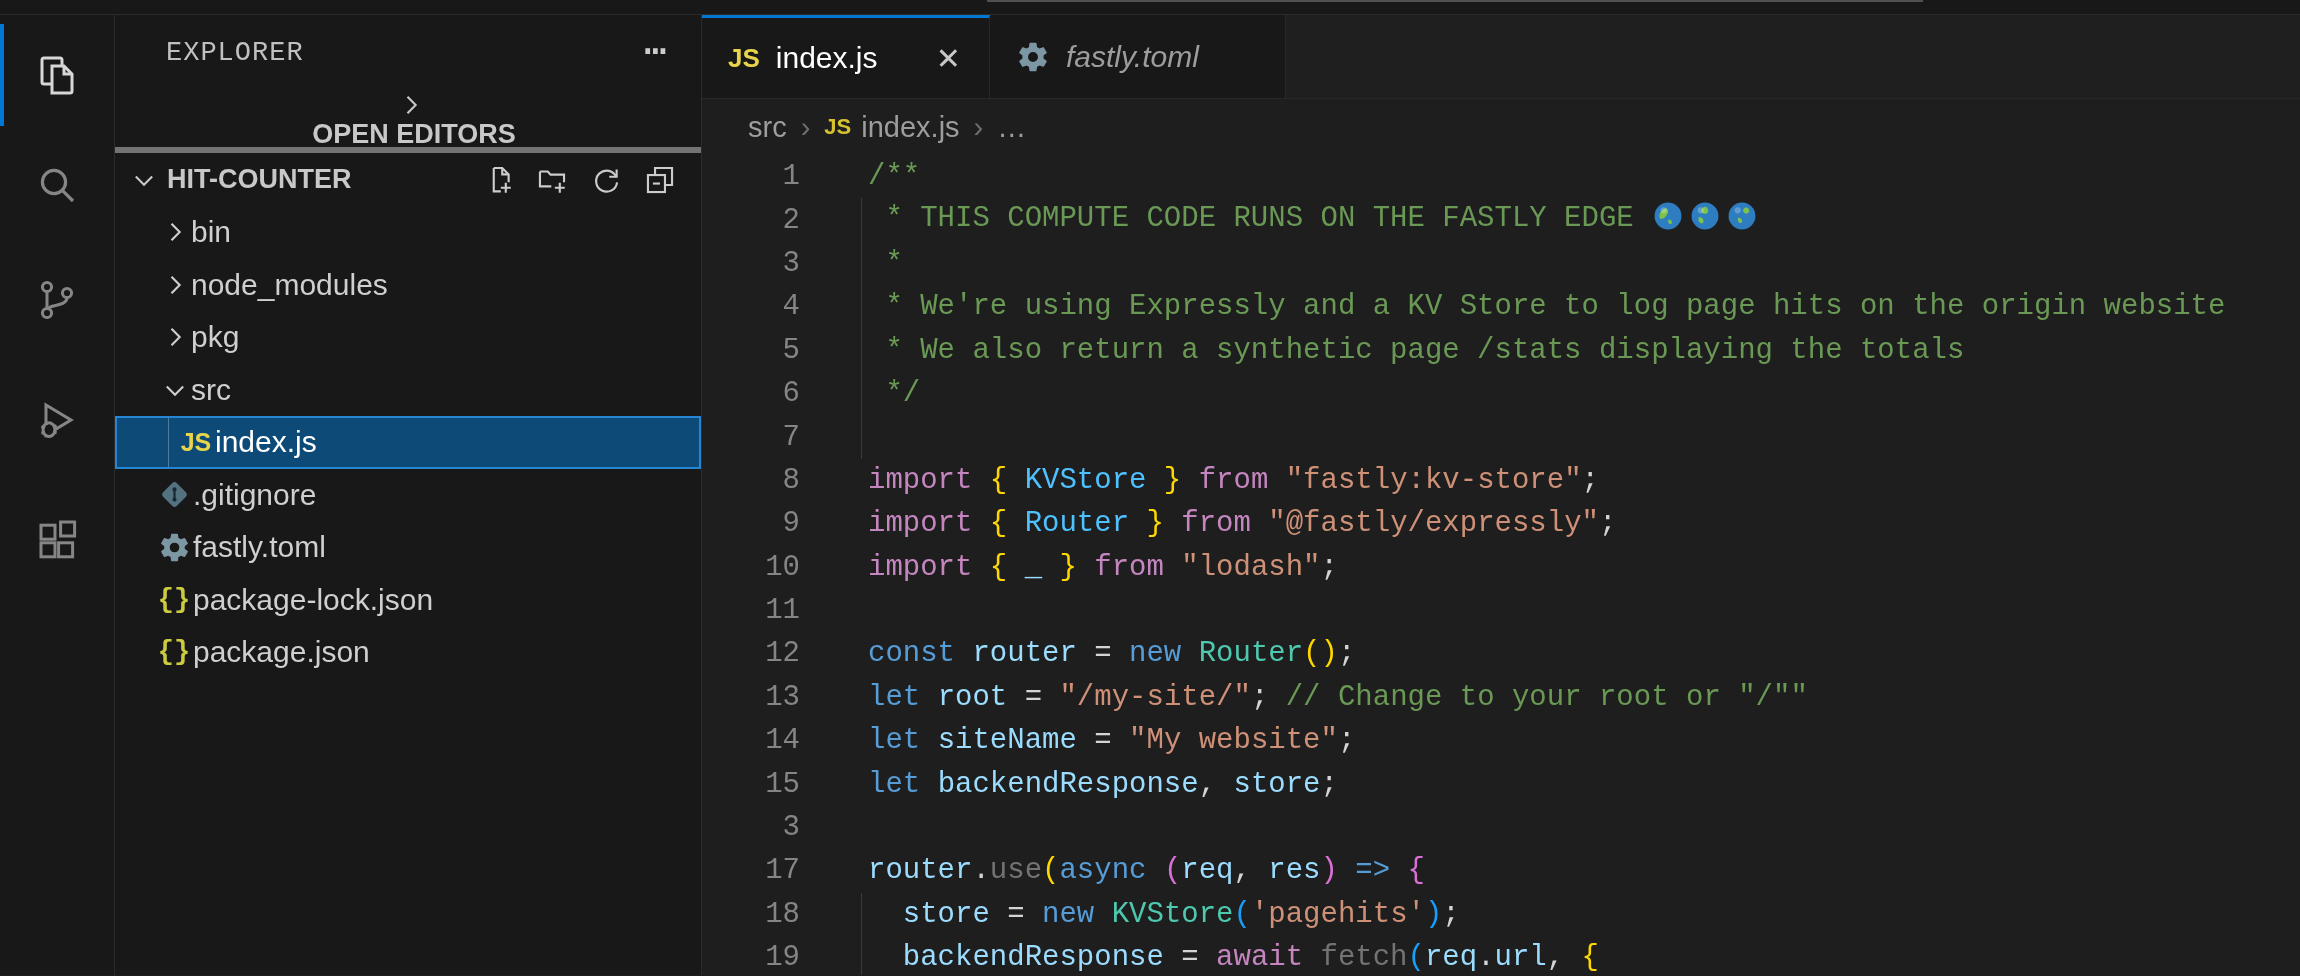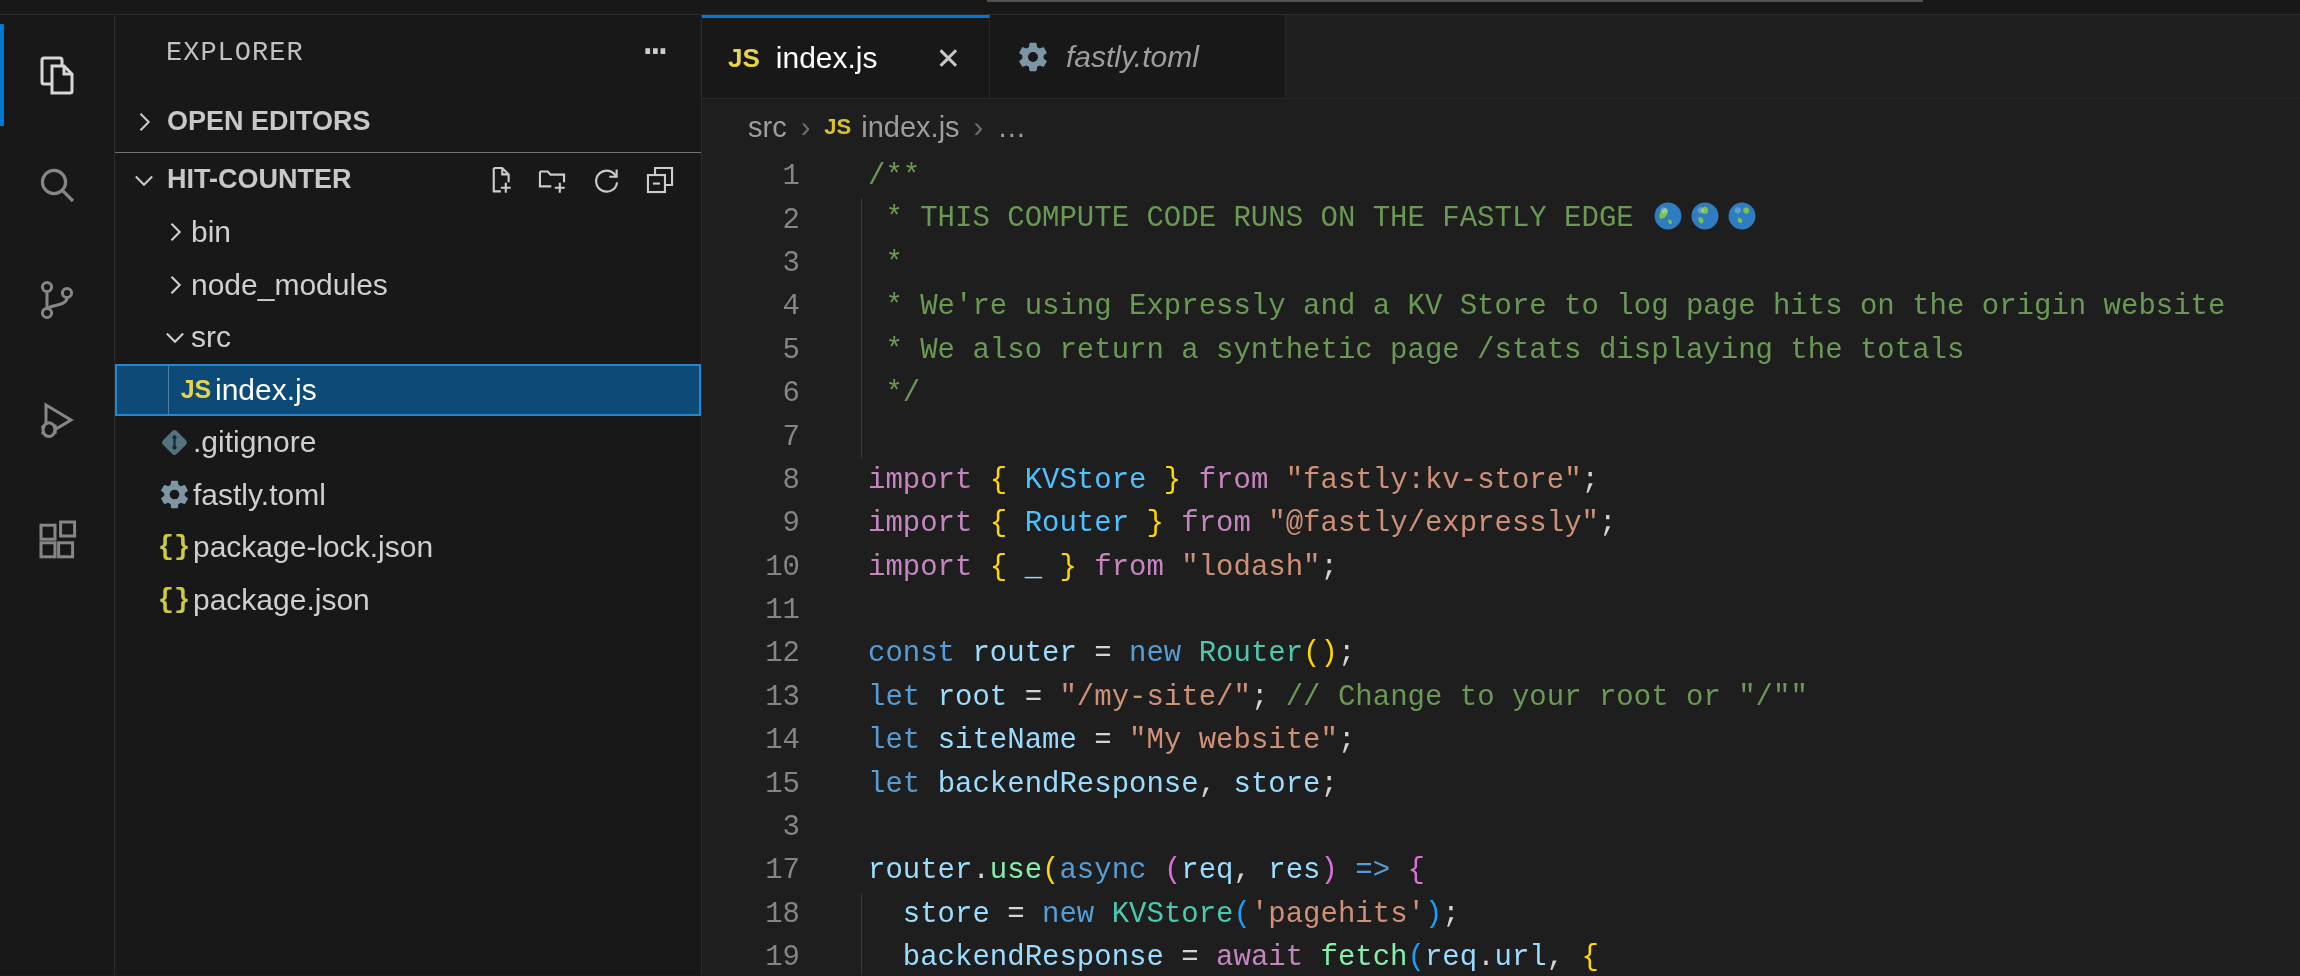--- a/index.html
+++ b/index.html
@@ -20,21 +20,21 @@
   .ab-item.active::before { content:""; position:absolute; left:0; top:4px; bottom:4px; width:4px; background:#0078d4; }
 
   
   .sidebar { width:587px; flex:none; background:#181818; border-right:1px solid #2b2b2b; color:#cccccc; overflow:hidden; }
   .sb-header { height:76px; display:flex; align-items:center; padding:0 28px 0 51px;font-family:Liberation Mono, monospace; }
   .sb-title { font-size:27px; color:#c0c0c0; letter-spacing:1px; flex:1; }
   .sb-more { font-size:38px; color:#cccccc; line-height:20px; cursor:pointer; padding:0 6px; }
   .section { display:flex; align-items:center; font-weight:bold; font-size:27px; color:#c8c8c8; padding-left:12px; cursor:pointer; }
   .section .twisty { width:34px; height:34px; display:flex; align-items:center; justify-content:center; margin-right:6px; }
   .section .twisty svg { width:28px; height:28px; }
-  .sec-open { height:62px; border-bottom:1px solid #737373; }
+  .sec-open { height:62px; border-bottom:6px solid #737373;flex-direction:column; }
   .sec-hit { height:53px;justify-content:space-between; }
   .actions { margin-left:auto; display:flex; gap:16px; padding-right:22px; }
   .act-btn { width:38px; height:38px; display:flex; align-items:center; justify-content:center; color:#cccccc; cursor:pointer; }
   .act-btn svg { width:34px; height:34px; }
 
   .tree-row { height:52.5px; display:flex; align-items:center; font-size:30px; color:#cfcfcf; position:relative; cursor:pointer; }
   .tree-row .twisty { width:32px; height:32px; margin-left:44px; flex:none; display:flex; align-items:center; justify-content:center; }
   .tree-row .twisty svg { width:28px; height:28px; }
   .tree-row .f-label { white-space:nowrap; }
   .tree-row .file-icon { width:38px; height:38px; margin-left:40px; flex:none; display:flex; align-items:center; justify-content:center; }
@@ -63,21 +63,21 @@
 
   
   .code { flex:1; position:relative; font-family:"Liberation Mono", monospace; font-size:29px; overflow:hidden; background:#1e1e1e; }
   .code-line { height:43.4px; display:flex; align-items:center; position:relative; white-space:pre; }
   .ln { width:98px; flex:none; text-align:right; color:#858585; }
   .lc { padding-left:68px; }
   .guide { position:absolute; left:159px; top:0; bottom:0; width:1px; background:#3a3a3a; }
 
   .c-com{color:#6A9955} .c-kw{color:#569CD6} .c-ctl{color:#C586C0}
   .c-str{color:#CE9178} .c-var{color:#9CDCFE} .c-cls{color:#4EC9B0}
-  .c-fn{color:#86efac}  .c-imp{color:#4FC1FF} .c-b1{color:#FFD700}
+  .c-fn{color:#737373}  .c-imp{color:#4FC1FF} .c-b1{color:#FFD700}
   .c-b2{color:#DA70D6}  .c-b3{color:#179FFF}  .c-d{color:#D4D4D4}
 
   .globes { display:inline-flex; gap:3px; vertical-align:-7px; }
   .globes svg { width:34px; height:34px; }
 </style>
 </head>
 <body>
 
 <div class="titlebar">
   <div class="cc-edge"></div>
@@ -195,20 +195,28 @@
           </span>
           <span class="f-label">bin</span>
         </div>
         <div class="tree-row">
           <span class="twisty">
             <svg viewBox="0 0 24 24" fill="none" stroke="currentColor" stroke-width="1.8">
               <path d="M9 5l7 7-7 7"></path>
             </svg>
           </span>
           <span class="f-label">node_modules</span>
+        </div>
+        <div class="tree-row">
+          <span class="twisty">
+            <svg viewBox="0 0 24 24" fill="none" stroke="currentColor" stroke-width="1.8">
+              <path d="M9 5l7 7-7 7"></path>
+            </svg>
+          </span>
+          <span class="f-label">pkg</span>
         </div>
         <div class="tree-row">
           <span class="twisty">
             <svg viewBox="0 0 24 24" fill="none" stroke="currentColor" stroke-width="1.8">
               <path d="M5 9l7 7 7-7"></path>
             </svg>
           </span>
           <span class="f-label">src</span>
         </div>
         <div class="tree-row child selected">

